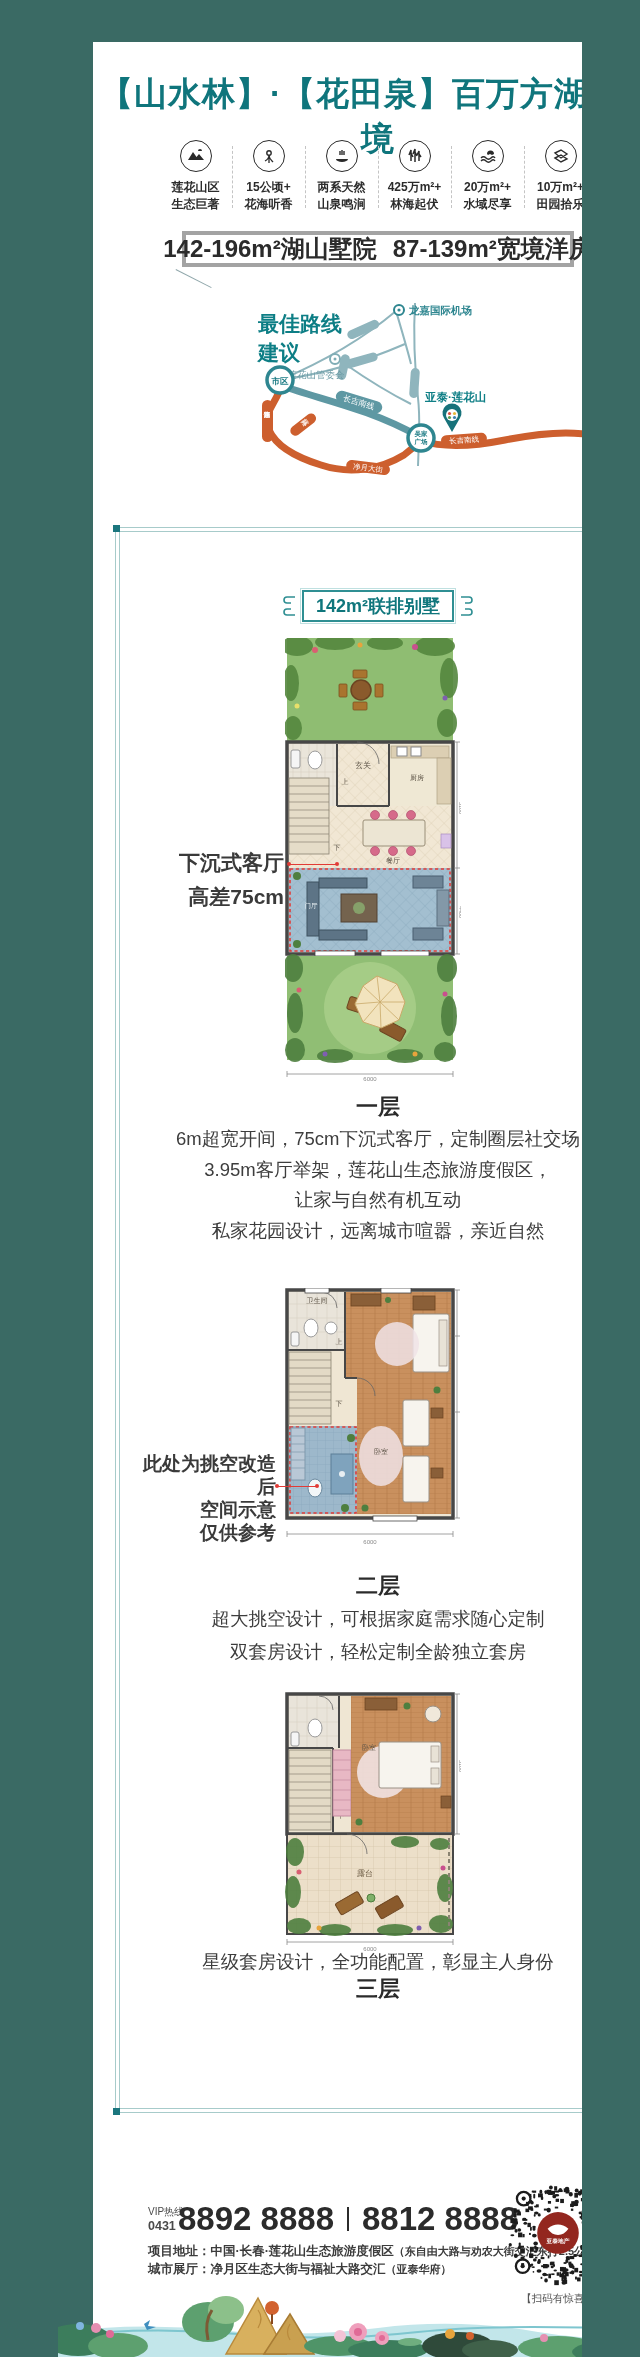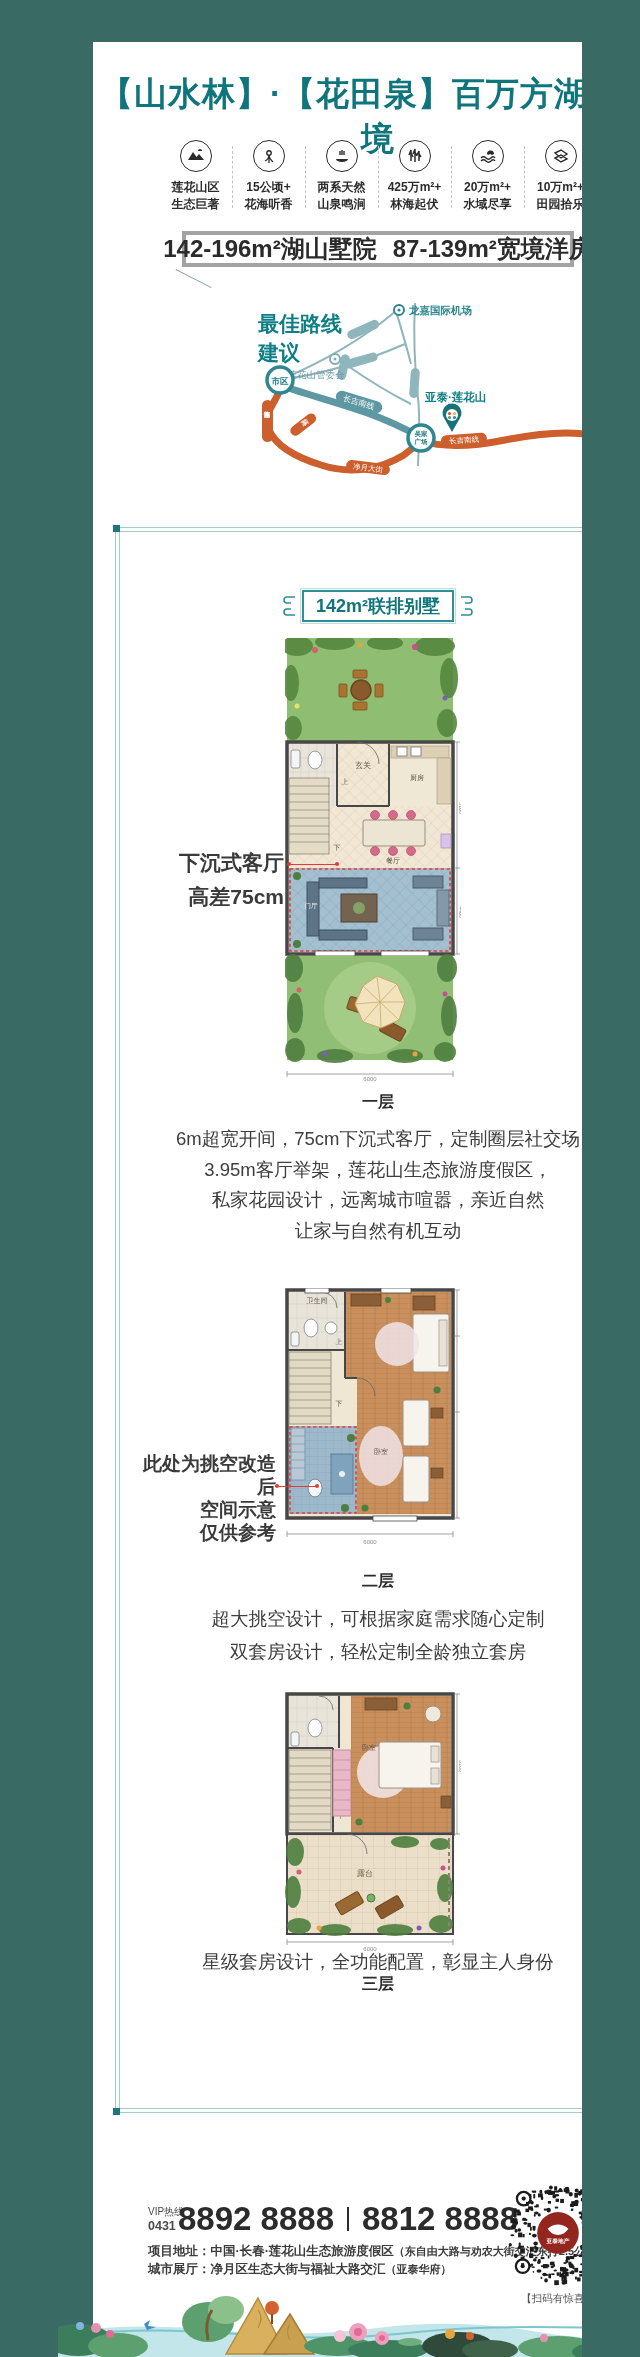--- a/index.html
+++ b/index.html
@@ -23,21 +23,21 @@
   .panel{left:57px;top:527px;width:526px;height:1586px;border:1px solid #a7cbca;}
   .panel-inner{position:absolute;inset:3px;border:1px solid #a7cbca;}
   .pcorner{position:absolute;width:7px;height:7px;background:#1b767e;}
   .plan-title{left:212px;top:591px;width:216px;height:30px;display:flex;align-items:center;justify-content:center;gap:6px;}
   .plan-title-box{border:2px solid #2f8f93;box-shadow:0 0 0 1px #fff,0 0 0 2px #bfe0e0;padding:2px 12px;
     font-size:18px;font-weight:bold;color:#0f767c;white-space:nowrap;}
   .callout{color:#3a3a3a;font-weight:bold;text-align:right;}
   .redline{height:0;border-top:1.6px solid #e23b36;}
   .redline::before,.redline::after{content:"";position:absolute;top:-3px;width:4px;height:4px;border-radius:50%;background:#e23b36;}
   .redline::before{left:-2px;} .redline::after{right:-2px;}
-  .floor-head{left:57px;width:526px;text-align:center;font-size:16px;font-weight:bold;color:#2b2b2b;}
+  .floor-head{left:57px;width:526px;text-align:center;font-size:22px;font-weight:bold;color:#2b2b2b;}
   .floor-text{left:57px;width:526px;text-align:center;font-size:18.5px;line-height:30.5px;color:#3d3d3d;}
   .hotline{color:#4a4a4a;line-height:12px;}
   .phones{display:flex;align-items:center;gap:13px;color:#2b2b2b;}
   .phone-num{font-size:33px;font-weight:900;letter-spacing:0px;white-space:nowrap;}
   .phone-sep{width:2px;height:24px;background:#2b2b2b;}
   .addr{font-size:12.5px;font-weight:bold;color:#3c3c3c;white-space:nowrap;}
   .addr .note{font-size:11px;}
   .qr-caption{width:110px;text-align:center;font-size:10.5px;color:#555;}
   svg text{font-family:"Liberation Sans","DejaVu Sans",sans-serif;}
 </style>
@@ -366,22 +366,22 @@
   <div class="abs callout" style="left:70px;top:846px;width:156px;font-size:21px;line-height:34px;">
     <div>下沉式客厅</div>
       <div>高差75cm</div>
   </div>
   <div class="abs redline" style="left:231px;top:864px;width:48px;"></div>
 
   <div class="abs floor-head" style="top:1092px;">一层</div>
   <div class="abs floor-text" style="top:1124px;">
     <div>6m超宽开间，75cm下沉式客厅，定制圈层社交场</div>
     <div>3.95m客厅举架，莲花山生态旅游度假区，</div>
+    <div>让家与自然有机互动</div>
     <div>私家花园设计，远离城市喧嚣，亲近自然</div>
-    <div>让家与自然有机互动</div>
   </div>
 
   <svg class="abs" style="left:227px;top:1288px;" width="176" height="262" viewBox="0 0 176 262">
     <defs>
       <pattern id="p2wood" width="12" height="5" patternUnits="userSpaceOnUse">
         <rect width="12" height="5" fill="#c9905e"></rect>
           <path d="M0 0 H12 M6 0 V5" stroke="#b57b49" stroke-width="0.7"></path>
       </pattern>
       <pattern id="p2blue" width="8" height="8" patternUnits="userSpaceOnUse">
         <rect width="8" height="8" fill="#9db8cb"></rect>

